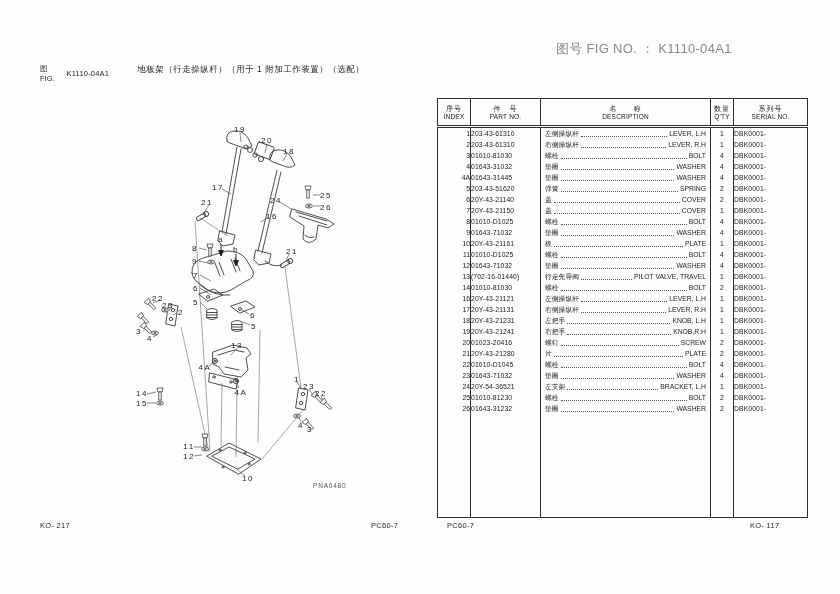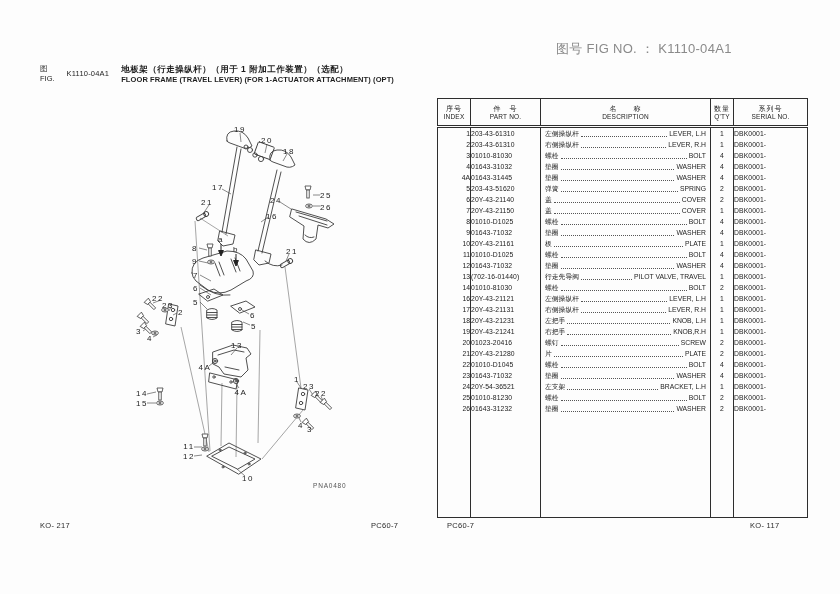--- a/index.html
+++ b/index.html
@@ -3,21 +3,21 @@
 <meta charset="utf-8">
 <style>
   html,body{margin:0;padding:0;background:#e8e8e8;}
   .page{position:relative;width:840px;height:594px;background:#fdfdfd;overflow:hidden;
         font-family:"Liberation Sans",sans-serif;color:#1d1d1d;}
 
   
   .hdr-left{position:absolute;left:40px;top:64px;display:flex;align-items:flex-start;}
   .figcol{font-size:7.5px;line-height:10px;}
   .figno{font-size:7.5px;margin:5px 0 0 12px;letter-spacing:.2px;}
-  .titles{margin-left:12px;font-weight:bold;}
+  .titles{margin-left:28px;}
   .title-cn{font-size:8.5px;line-height:11px;letter-spacing:.5px;}
   .title-en{font-size:7.5px;line-height:10px;letter-spacing:.1px;}
 
   
   .hdr-right{position:absolute;left:556px;top:40px;font-size:13px;color:#8a8a8a;letter-spacing:.3px;}
   .hdr-right span{margin-right:4px;}
 
   
   .diagram{position:absolute;left:125px;top:105px;width:240px;height:400px;}
   .diagram svg{position:absolute;left:0;top:0;}
@@ -60,21 +60,20 @@
 <div class="page">
 
   <div class="hdr-left">
     <div class="figcol">
       <div>图</div>
       <div>FIG.</div>
     </div>
     <div class="figno">K1110-04A1</div>
     <div class="titles">
       <div class="title-cn">地板架（行走操纵杆）（用于 1 附加工作装置）（选配）</div>
-      <div class="title-en">FLOOR FRAME (TRAVEL LEVER) (FOR 1-ACTUATOR ATTACHMENT) (OPT)</div>
     </div>
   </div>
 
   <div class="hdr-right">
     <span>图号  FIG NO.</span><span>：</span><span>K1110-04A1</span>
   </div>
 
   <div class="diagram">
     <svg width="240" height="400" viewBox="0 0 240 400">
       <defs>

